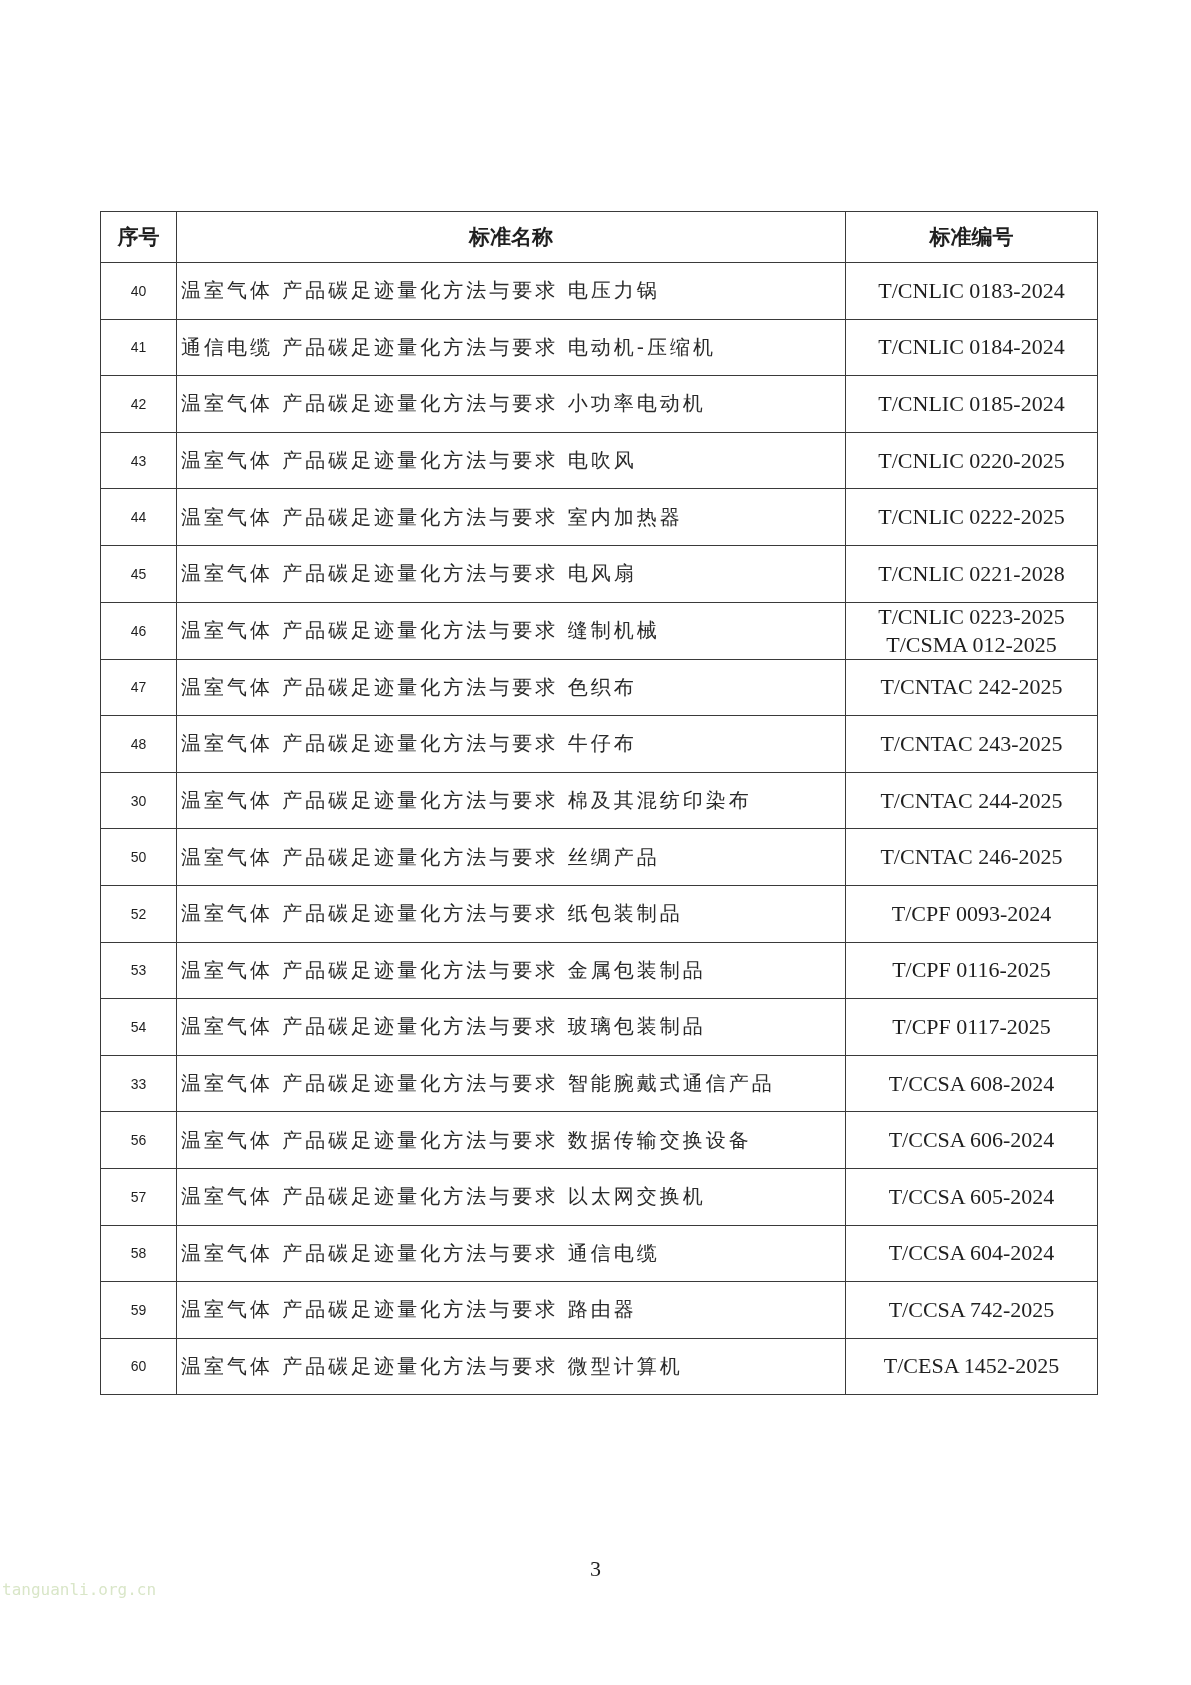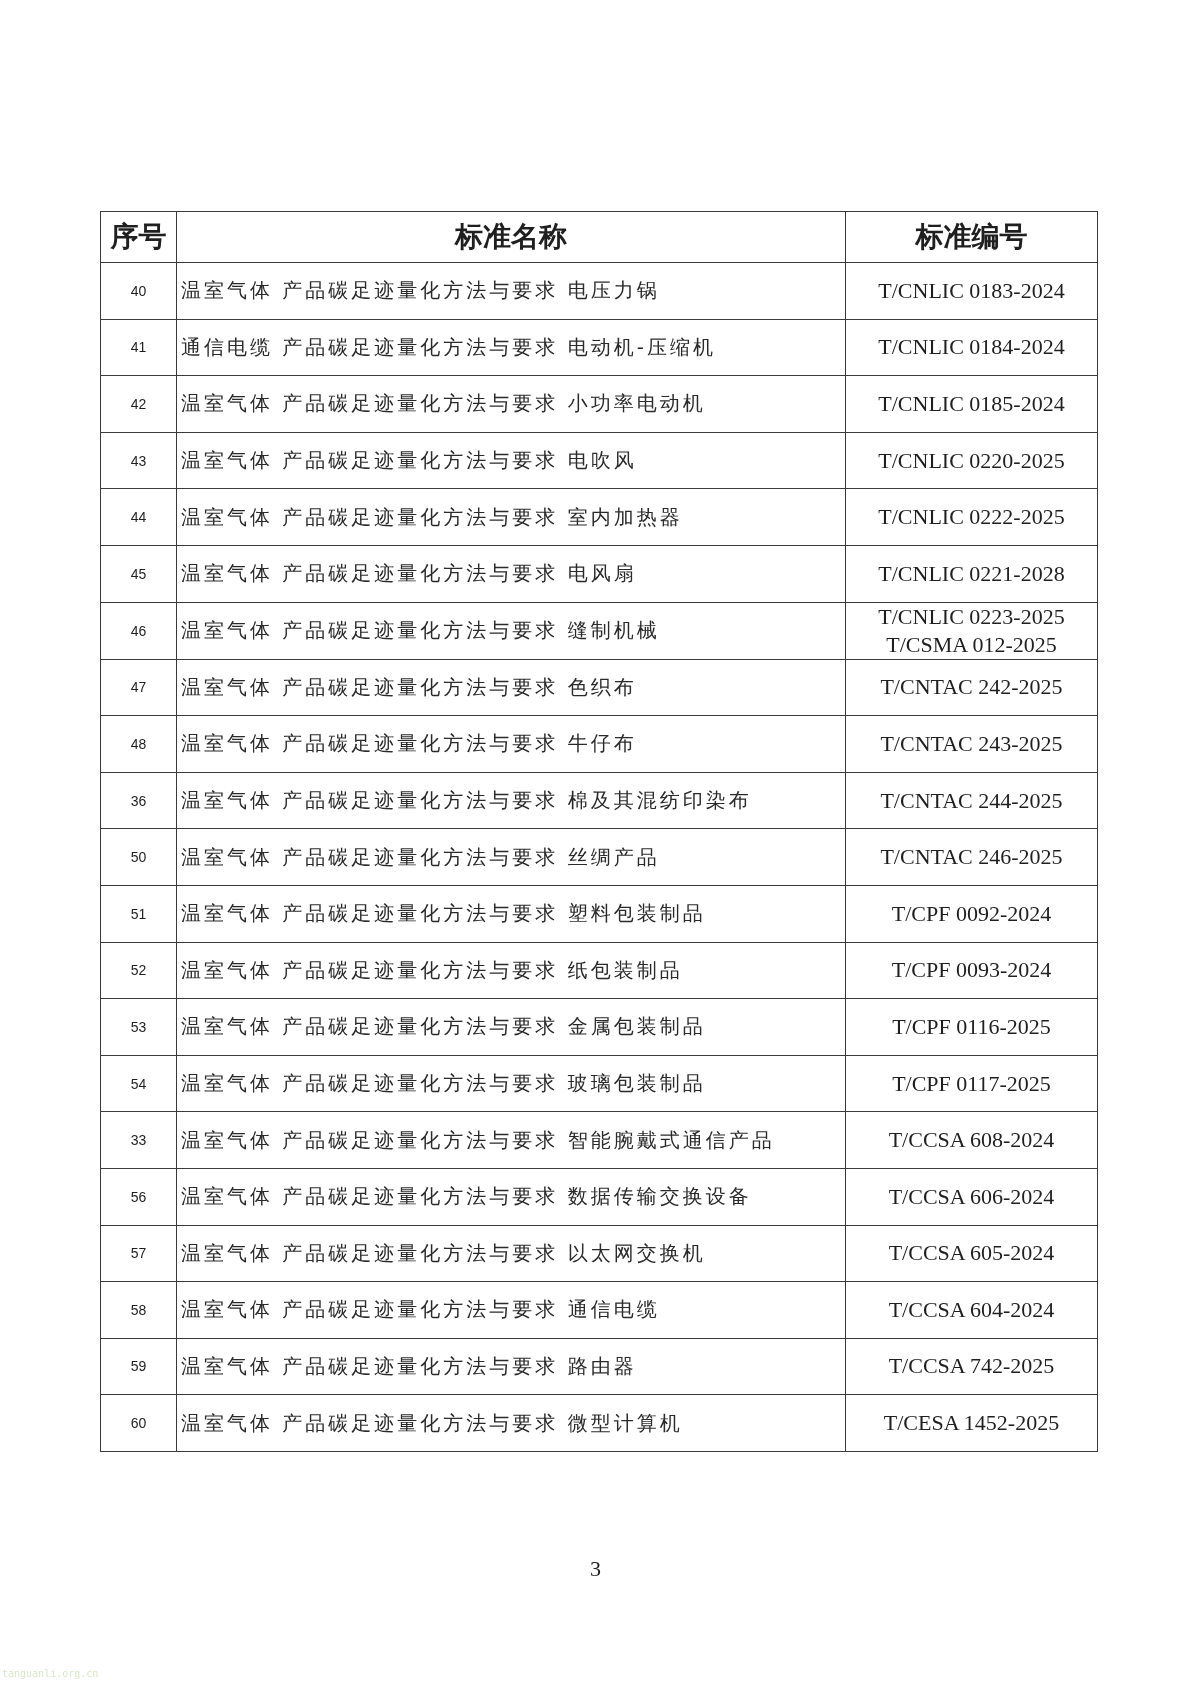--- a/index.html
+++ b/index.html
@@ -24,21 +24,21 @@
       table-layout: fixed;
     }
     .std-table th, .std-table td {
       border: 1.5px solid #3a3a3a;
       padding: 0;
       vertical-align: middle;
     }
     .std-table th {
       height: 50px;
       font-family: "DejaVu Sans", sans-serif;
-      font-size: 28px;
+      font-size: 21px;
       font-weight: bold;
       color: #1f1f1f;
     }
     .std-table td {
       height: 55.6px;
     }
     .col-idx { width: 76px; }
     .col-name { width: 669px; }
     .col-code { width: 252px; }
     td.idx {
@@ -70,23 +70,23 @@
       width: 1191px;
       top: 1556px;
       text-align: center;
       font-family: "Liberation Serif", serif;
       font-size: 22px;
       color: #1f1f1f;
     }
     .watermark {
       position: absolute;
       left: 2px;
-      top: 1668px;
+      top: 1580px;
       font-family: "DejaVu Sans Mono", monospace;
-      font-size: 10px;
+      font-size: 16px;
       color: #d9e6c8;
     }
   </style>
 </head>
 <body>
 
 <table class="std-table">
   <colgroup>
     <col class="col-idx">
     <col class="col-name">
@@ -158,38 +158,31 @@
         </td>
       </tr>
       <tr>
         <td class="idx">48</td>
         <td class="name">温室气体 产品碳足迹量化方法与要求 牛仔布</td>
         <td class="code">
           <span>T/CNTAC 243-2025</span>
         </td>
       </tr>
       <tr>
-        <td class="idx">36</td>
+        <td class="idx">30</td>
         <td class="name">温室气体 产品碳足迹量化方法与要求 棉及其混纺印染布</td>
         <td class="code">
           <span>T/CNTAC 244-2025</span>
         </td>
       </tr>
       <tr>
         <td class="idx">50</td>
         <td class="name">温室气体 产品碳足迹量化方法与要求 丝绸产品</td>
         <td class="code">
           <span>T/CNTAC 246-2025</span>
-        </td>
-      </tr>
-      <tr>
-        <td class="idx">51</td>
-        <td class="name">温室气体 产品碳足迹量化方法与要求 塑料包装制品</td>
-        <td class="code">
-          <span>T/CPF 0092-2024</span>
         </td>
       </tr>
       <tr>
         <td class="idx">52</td>
         <td class="name">温室气体 产品碳足迹量化方法与要求 纸包装制品</td>
         <td class="code">
           <span>T/CPF 0093-2024</span>
         </td>
       </tr>
       <tr>

